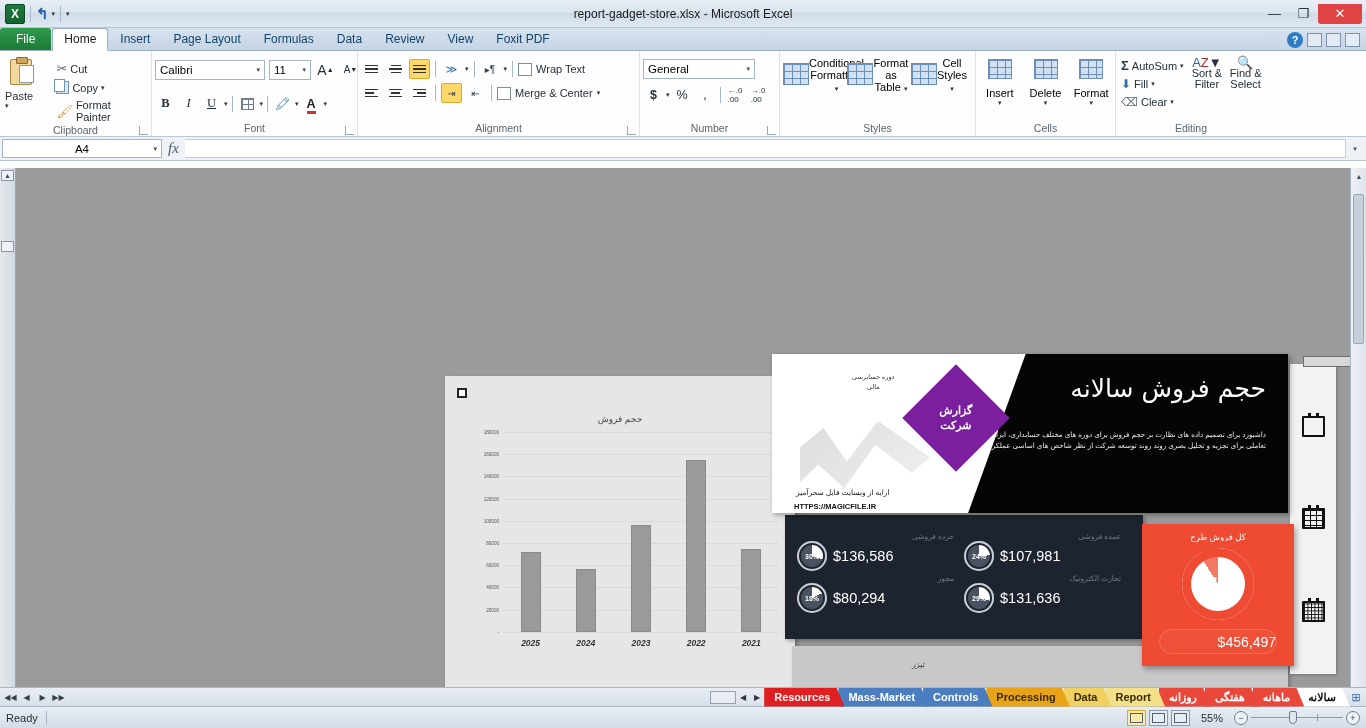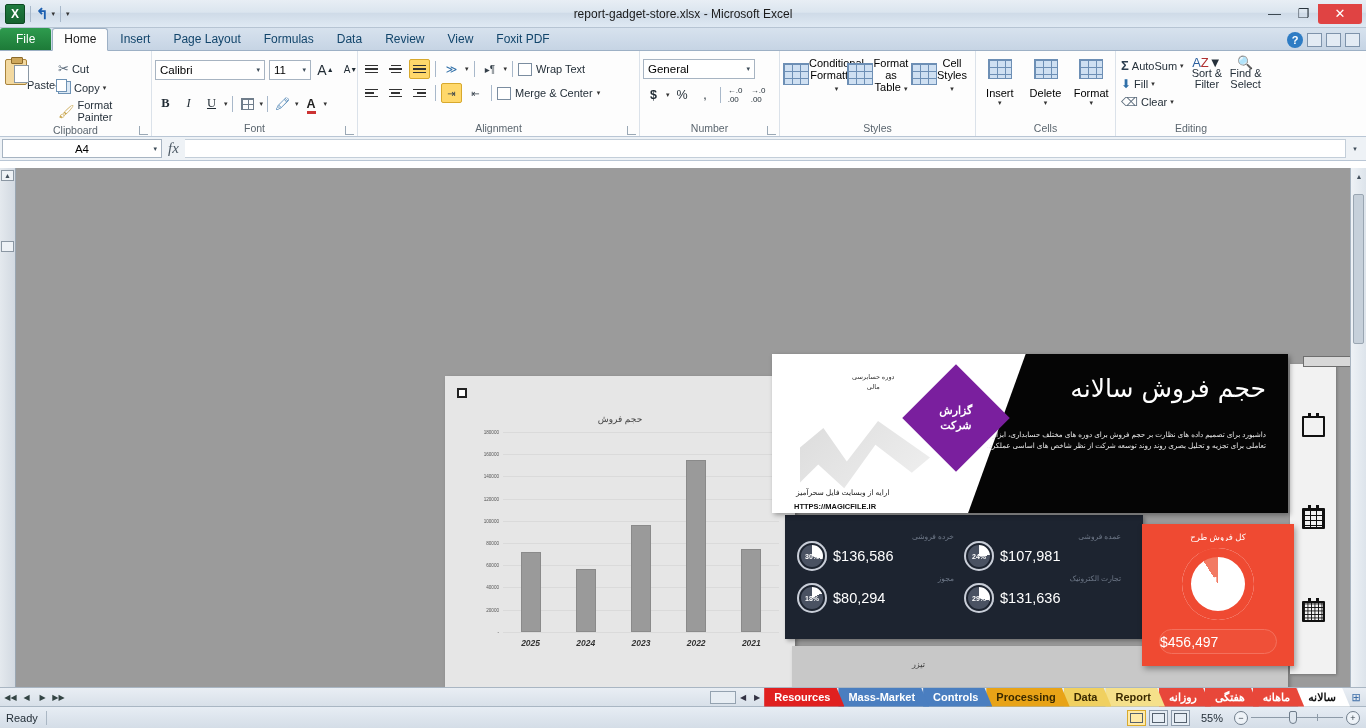--- a/index.html
+++ b/index.html
@@ -76,21 +76,21 @@
     border-bottom: 1px solid #b9c6d5;
     display: flex; position: relative;
   }
   .rgroup { display: flex; flex-direction: column; border-right: 1px solid #dbe2ea; position: relative; padding: 2px 3px 0 3px; }
   .rgroup-body { flex: 1; display: flex; align-items: flex-start; padding-top: 2px; }
   .rgroup-label { text-align: center; font-size: 10.5px; color: #5b666f; padding-bottom: 2px; position: relative; }
   .dlg-launch {
     position: absolute; right: 3px; bottom: 1px; width: 9px; height: 9px;
     border: 1px solid #9aa8b5; border-top: none; border-right: none; color: #5b666f; font-size: 7px;
   }
-  .bigbtn { display: flex; align-items: flex-end; width: 48px; padding: 2px; }
+  .bigbtn { display: flex; flex-direction: column; align-items: flex-start; width: 48px; padding: 2px; }
   .bigbtn .lbl { font-size: 11px; color: #25303a; text-align: center; line-height: 11px; }
   .smallrow { display: flex; align-items: center; gap: 3px; font-size: 11px; color: #25303a; padding: 1px 3px; }
 
   .icon-clip { width: 32px; height: 32px; position: relative; }
   .paste-ic {
     width: 22px; height: 26px; background: #f3d9a0; border: 1px solid #a9843c; border-radius: 2px;
     position: relative; margin: 0 auto;
   }
   .paste-ic:before {
     content:""; position:absolute; top:-3px; left:5px; width:10px; height:5px;
@@ -255,21 +255,21 @@
     width: 58px; height: 58px; border-radius: 50%; border: 7px solid #fff;
     display: flex; align-items: center; justify-content: center; margin-top: 6px; position: relative;
   }
   .donut:before {
     content:""; position:absolute; top:-7px; left:50%; width:12px;height:7px;background:#ef4a32;
     transform-origin: left bottom;
   }
   .donut span { font-size: 17px; color: #fff; }
   .red-pill {
     margin-top: 9px; width: 118px; height: 25px; border: 1px solid #f4705c; border-radius: 13px;
-    display: flex; align-items: center; justify-content: flex-start; background: #ef5038;
+    display: flex; align-items: center; justify-content: flex-end; background: #ef5038;
   }
   .red-pill span { color: #fff; font-size: 14px; }
 
   
   .lower {
     position: absolute; left: 792px; top: 478px; width: 496px; height: 182px;
     background: #c8c8c8; box-shadow: 2px 2px 4px rgba(0,0,0,.25);
   }
   .prod-lab { position: absolute; left: 120px; top: 14px; font-size: 8px; color: #3a3a3a; direction: rtl; }
   .prog-block { position: absolute; right: 14px; width: 250px; }

